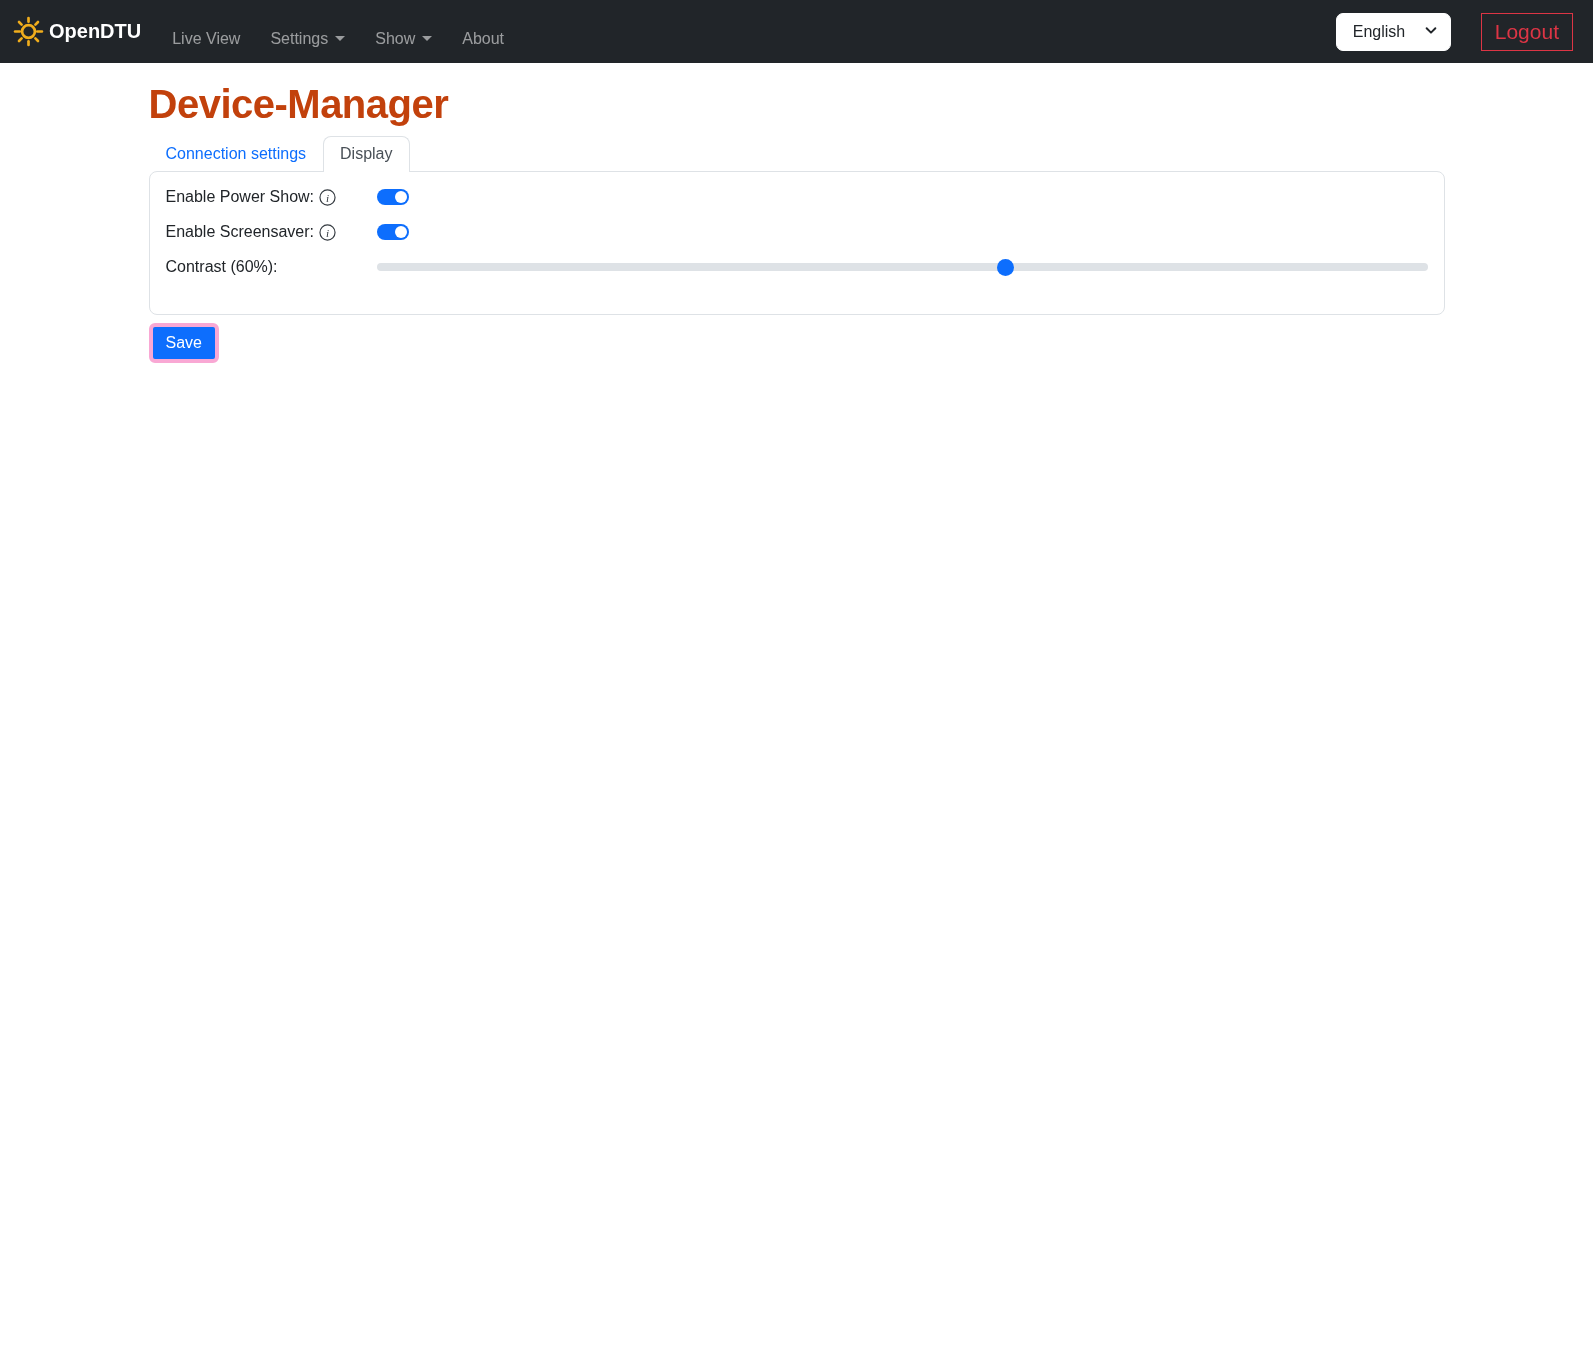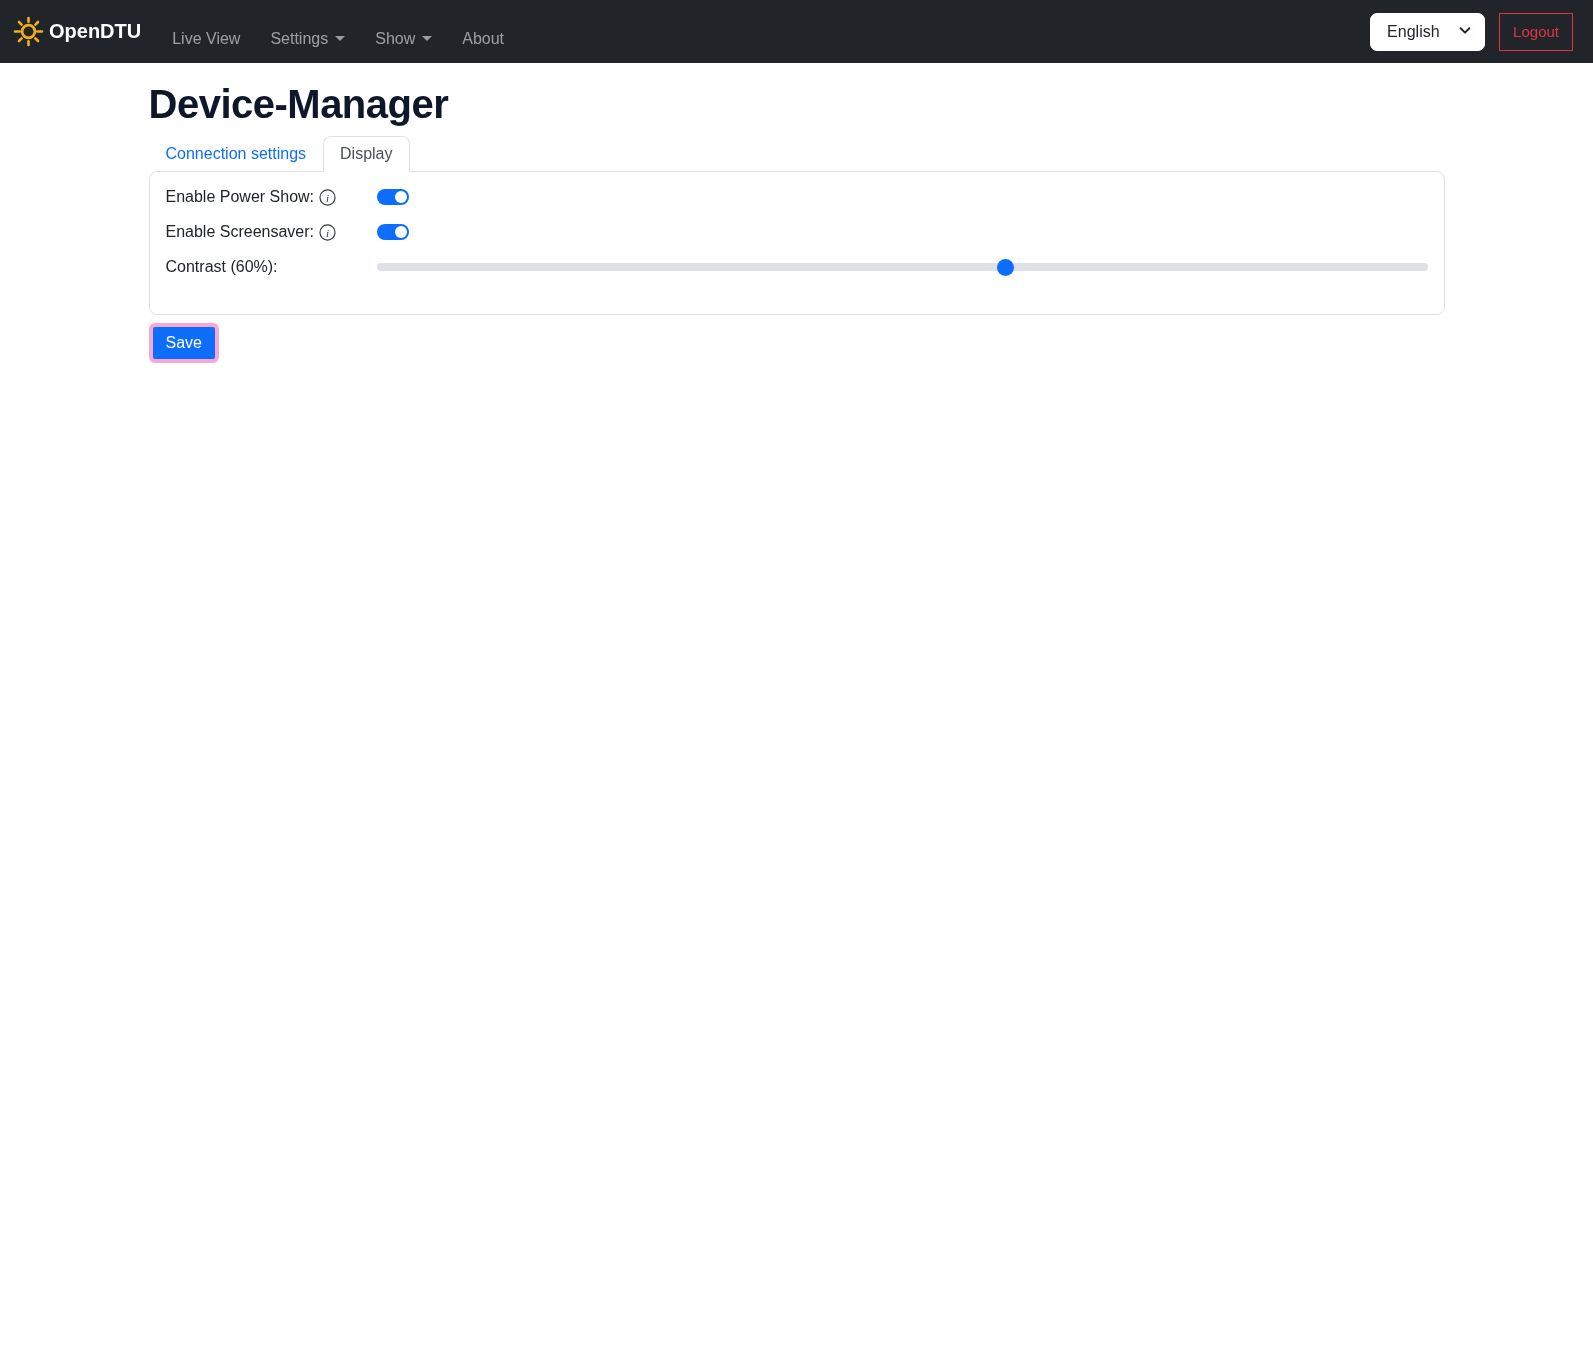--- a/index.html
+++ b/index.html
@@ -40,21 +40,21 @@
     align-items: center;
   }
   .caret {
     display: inline-block;
     margin-left: 7px;
     vertical-align: middle;
     border-top: 5px solid currentColor;
     border-right: 5px solid transparent;
     border-left: 5px solid transparent;
   }
-  .nav-right { margin-left: auto; display: flex; align-items: center; gap: 14px; padding-right: 8px; }
+  .nav-right { margin-left: auto; display: flex; align-items: center; gap: 30px; padding-right: 8px; }
   .lang-select-wrap { position: relative; }
   .lang-select {
     -webkit-appearance: none;
     appearance: none;
     height: 38px;
     background: #fff;
     color: #212529;
     border: 1px solid #fff;
     border-radius: 7px;
     font-size: 16px;
@@ -69,33 +69,33 @@
     transform: translateY(-50%);
     pointer-events: none;
     color: #212529;
   }
   .logout-btn {
     height: 38px;
     background: transparent;
     border: 1px solid #dc3545;
     color: #dc3545;
     border-radius: 0;
-    font-size: 15px;
+    font-size: 21px;
     font-family: inherit;
     padding: 6px 13px;
     cursor: pointer;
   }
 
   
   .container { max-width: 1320px; margin: 0 auto; padding: 0 12px; }
   .page-title {
     font-size: 40px;
     font-weight: 600;
     line-height: 1.2;
-    color: #0f172a;
+    color: #c2410c;
     margin: 17px 0 8px 0;
     letter-spacing: -0.5px;
   }
 
   
   .tabs { display: flex; align-items: flex-end; }
   .tab {
     padding: 8px 16px;
     font-size: 16px;
     cursor: pointer;

